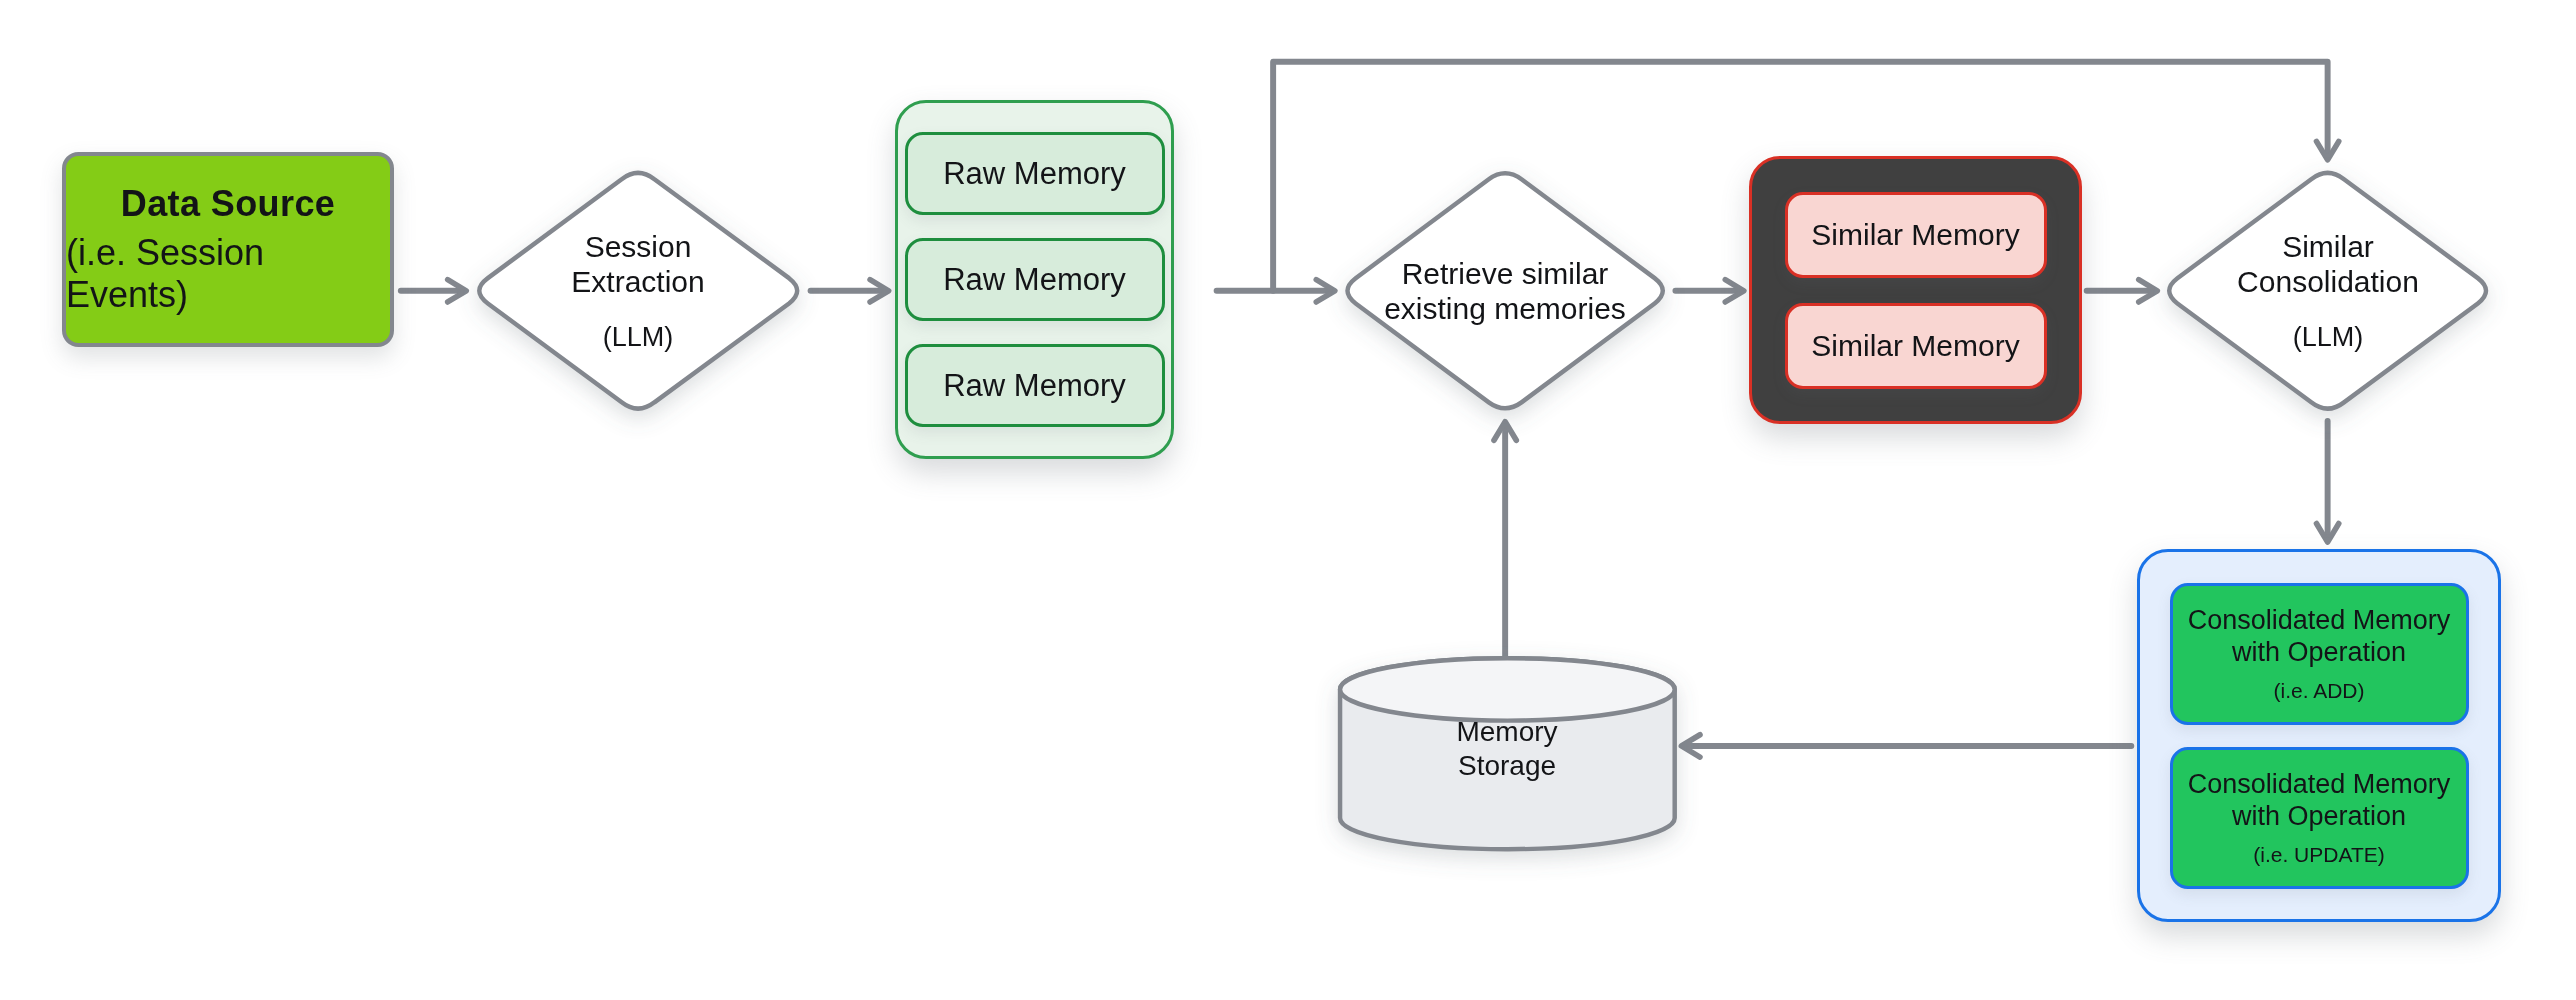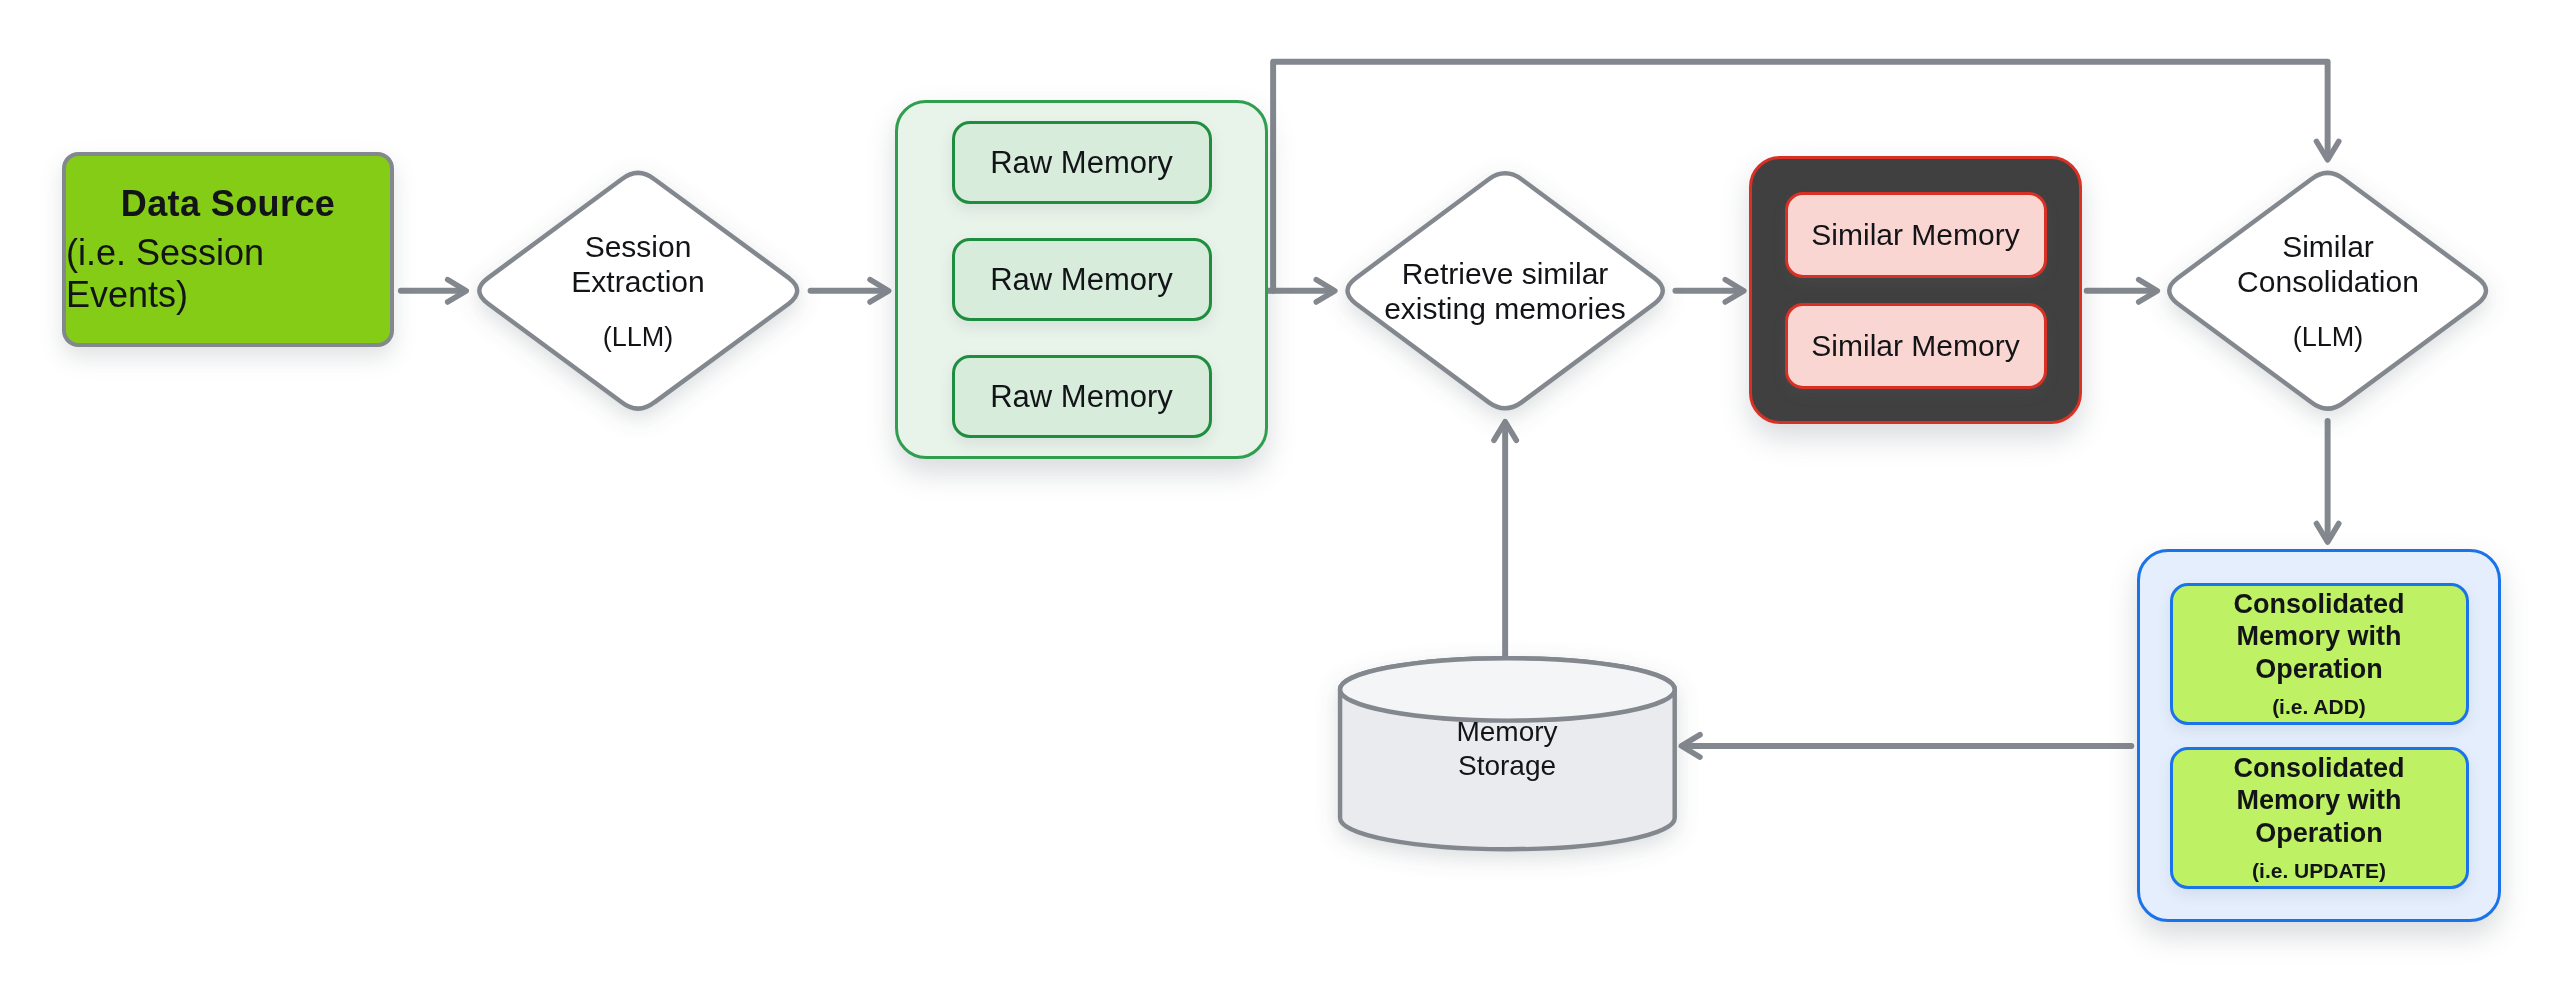--- a/index.html
+++ b/index.html
@@ -37,34 +37,34 @@
     border-radius: 31px;
     box-shadow: 0 13.4px 28px rgba(95, 104, 113, 0.24);
   }
   .group .item {
     box-sizing: border-box;
     display: flex; flex-direction: column; align-items: center; justify-content: center;
     border-radius: 18px; text-align: center;
     box-shadow: 0 6px 13.4px rgba(95, 104, 113, 0.12);
   }
 
-  .group.green { left: 895px; top: 100px; width: 373px; height: 359px;
-                 background: #e8f3ea; border: 3.7px solid #2f9e4f; gap: 34px; }
+  .group.green { left: 895px; top: 100px; width: 279px; height: 359px;
+                 background: #e8f3ea; border: 3.7px solid #2f9e4f; gap: 23px; }
   .group.green .item { width: 260px; height: 83px;
                  background: #d7ecdb; border: 3.7px solid #1e8e3e; font-size: 31px; }
 
   .group.red   { left: 1749px; top: 156px; width: 333px; height: 268px;
                  background: #404040; border: 3.7px solid #d93025; gap: 25px; }
   .group.red .item { width: 262px; height: 86px;
                  background: #f9d6d2; border: 3.7px solid #d93025; font-size: 30px; }
 
   .group.blue  { left: 2137px; top: 549px; width: 364px; height: 373px;
                  background: #e4eefd; border: 3.7px solid #1a73e8; gap: 22px; }
   .group.blue .item { width: 299px; height: 142px;
-                 background: #bef264; border: 3.7px solid #1a73e8; font-weight: bold; }
+                 background: #22c55e; border: 3.7px solid #1a73e8; }
   .group.blue .item .op-title { font-size: 27px; max-width: 275px; line-height: 1.2; }
   .group.blue .item .op-sub   { font-size: 21px; margin-top: 10.4px; }
 
   
   .lbl-extraction    { left: 638px;  top: 291px; }
   .lbl-retrieve      { left: 1505px; top: 291px; width: 245px; }
   .lbl-consolidation { left: 2328px; top: 291px; }
   .lbl-storage       { left: 1507px; top: 749px; width: 156px; font-size: 28px; line-height: 1.2; }
   .lbl-extraction .node-title    { display: inline-block; max-width: 193px; }
   .lbl-consolidation .node-title { display: inline-block; max-width: 231px; }

